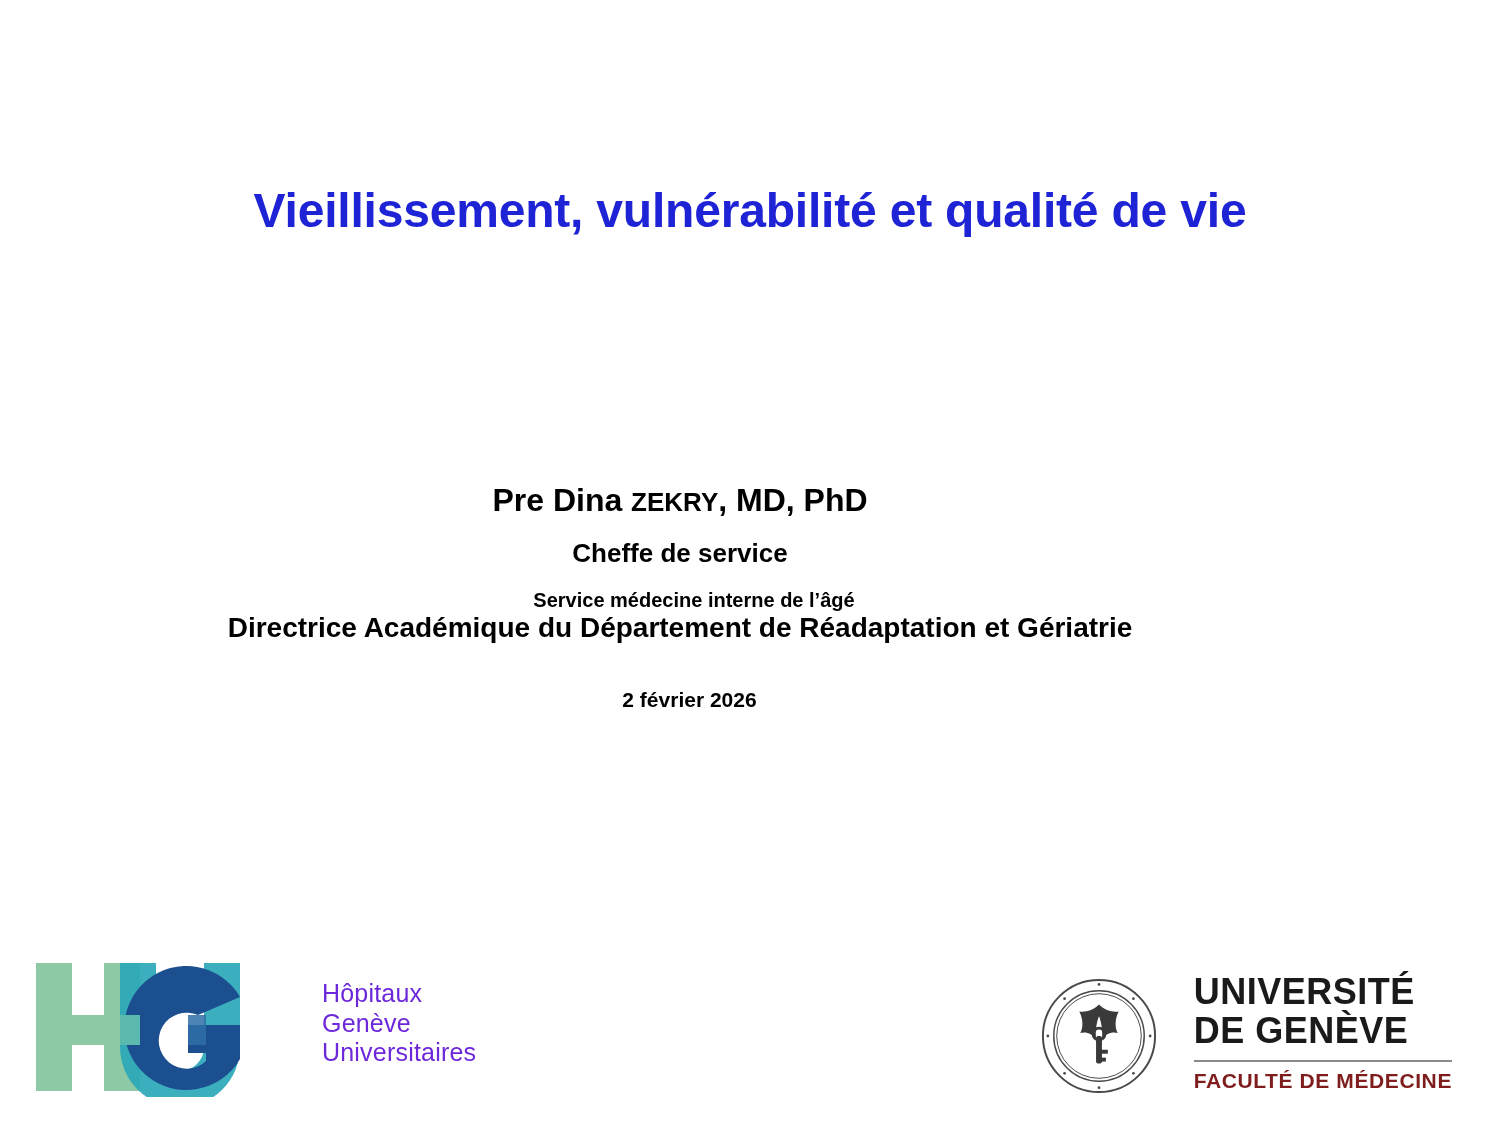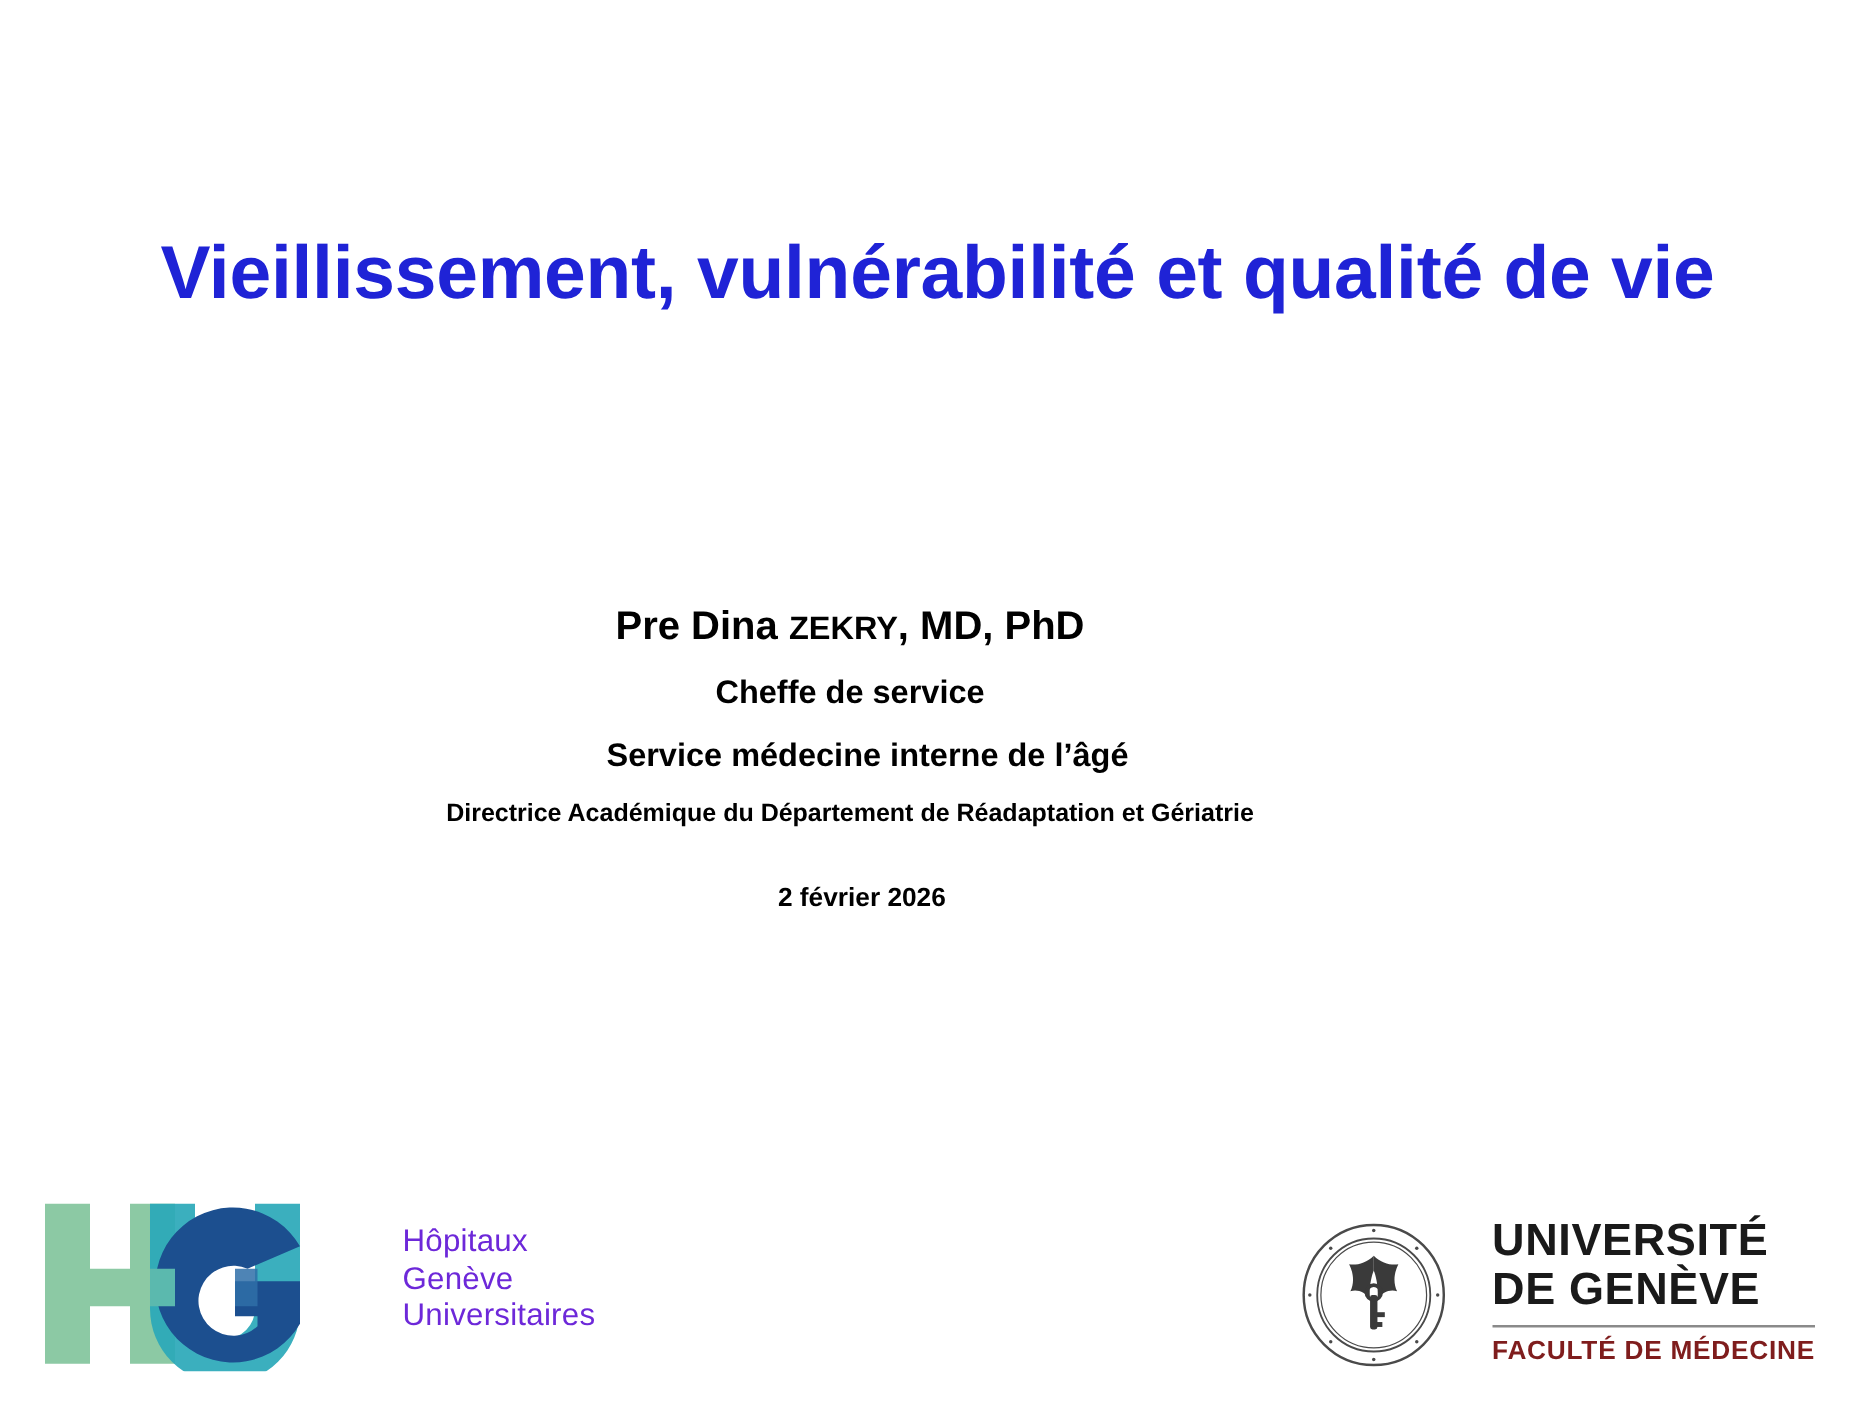--- a/index.html
+++ b/index.html
@@ -22,21 +22,21 @@
     background: #ffffff;
   }
 
   
   .title {
     position: absolute;
     top: 185px;
     left: 0;
     width: 1500px;
     text-align: center;
-    font-size: 60px;
+    font-size: 48px;
     font-weight: bold;
     color: #1f23d6;
     letter-spacing: -0.2px;
     line-height: 1.1;
   }
 
   
   .author-block {
     position: absolute;
     top: 480px;
@@ -54,27 +54,26 @@
   .author-name .smallcaps {
     font-size: 26px;
     font-weight: bold;
   }
   .author-role {
     font-size: 26px;
     font-weight: bold;
     margin-bottom: 20px;
   }
   .author-service {
-    font-size: 26px;
-    font-weight: bold;
-    margin-bottom: 20px;
+    font-size: 20px;
+    font-weight: bold;
     padding-left: 28px;
   }
   .author-direction {
-    font-size: 20px;
+    font-size: 28px;
     font-weight: bold;
     margin-bottom: 44px;
   }
   .date {
     font-size: 21px;
     font-weight: bold;
     padding-left: 19px;
   }
 
   

